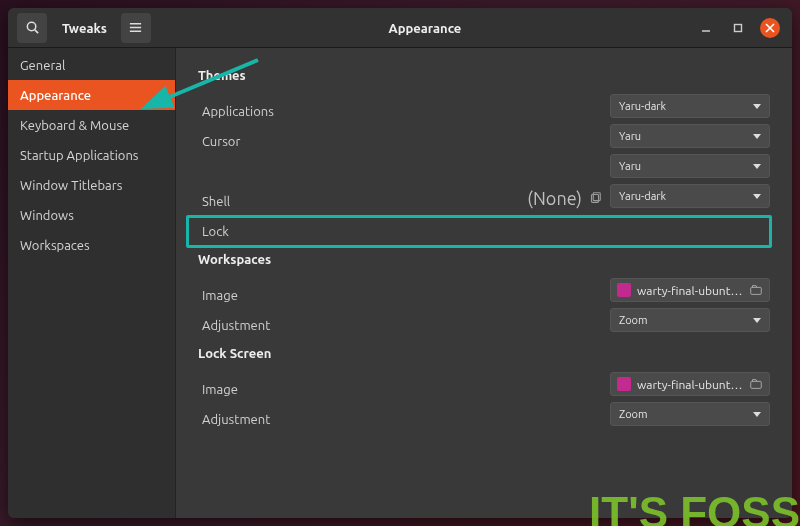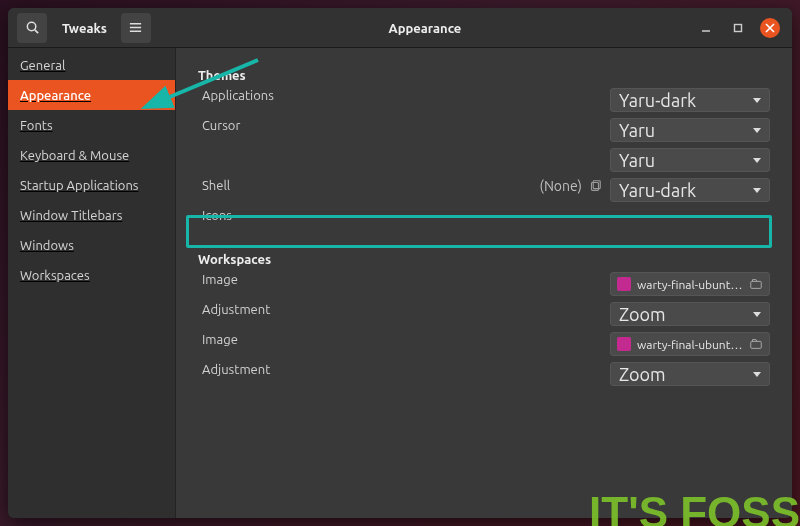--- a/index.html
+++ b/index.html
@@ -46,21 +46,20 @@
   .win-ctrls { display: flex; align-items: center; gap: 12px; margin-right: 6px; }
   .wc { width: 20px; height: 20px; display:flex; align-items:center; justify-content:center; color:#ccc; }
   .wc.close { background:#e95420; border-radius: 50%; color:#fff; }
   .body { flex:1; display:flex; overflow:hidden; }
   .sidebar {
     width: 168px;
     background: #2f2f2f;
     border-right: 1px solid #232323;
     display: flex; flex-direction: column;
     padding-top: 2px;
-    text-decoration: underline;
   }
   .side-item {
     padding: 8px 12px;
     color: #d6d6d6;
     white-space: nowrap;
     cursor: default;
   }
   .side-item.active {
     background: #e95420;
     color: #fff;
@@ -74,38 +73,38 @@
   }
   .section-h {
     font-weight: 700;
     color: #eee;
     font-size: 13px;
     margin: 14px 0 6px;
   }
   .section-h:first-child { margin-top: 6px; }
   .row {
     display: flex;
-    align-items: flex-start;
+    align-items: flex-end;
     height: 30px;
     color: #d0d0d0;
     font-size: 13px;
   }
   .row .label { width: 200px; flex: 0 0 auto; padding-left: 4px;}
-  .row .mid { flex:1; display:flex; justify-content:flex-end; align-items:center; gap:6px; color:#bfbfbf; font-size:14px; padding-right:8px;}
+  .row .mid { flex:1; display:flex; justify-content:flex-end; align-items:center; gap:6px; color:#bfbfbf; font-size:18px; padding-right:8px;}
   .combo {
     width: 160px;
     height: 24px;
     background: #4a4a4a;
     border: 1px solid #555;
     border-radius: 3px;
     display: flex;
     align-items: center;
     padding: 0 8px;
     color: #e6e6e6;
-    font-size: 18px;
+    font-size: 11px;
     position: relative;
   }
   .combo .caret {
     margin-left: auto;
     width: 0; height: 0;
     border-left: 4px solid transparent;
     border-right: 4px solid transparent;
     border-top: 5px solid #ddd;
   }
   .filechip {
@@ -186,21 +185,20 @@
           </svg>
         </div>
     </div>
   </div>
 
   <div class="body">
 
     <div class="sidebar">
       <div class="side-item">General</div>
       <div class="side-item active">Appearance</div>
-      <div class="side-item">Fonts</div>
       <div class="side-item">Keyboard &amp; Mouse</div>
       <div class="side-item">Startup Applications</div>
       <div class="side-item">Window Titlebars</div>
       <div class="side-item">Windows</div>
       <div class="side-item">Workspaces</div>
     </div>
 
     <div class="content">
 
       <div class="section-h">Themes</div>
@@ -240,21 +238,21 @@
               <rect x="6" y="2" width="8" height="9" rx="1" stroke="#bbb" fill="none" stroke-width="1.3"></rect>
             </svg>
         </div>
         <div class="combo">
           <span>Yaru-dark</span>
           <span class="caret"></span>
         </div>
       </div>
 
       <div class="row">
-        <div class="label">Icons</div>
+        <div class="label">Lock</div>
         <div class="mid"></div>
       </div>
 
       <div class="section-h">Workspaces</div>
 
       <div class="row">
         <div class="label">Image</div>
         <div class="mid"></div>
         <div class="filechip">
           <span class="swatch"></span>
@@ -268,20 +266,21 @@
 
       <div class="row">
         <div class="label">Adjustment</div>
         <div class="mid"></div>
         <div class="combo">
           <span>Zoom</span>
           <span class="caret"></span>
         </div>
       </div>
 
+      <div class="section-h">Lock Screen</div>
 
       <div class="row">
         <div class="label">Image</div>
         <div class="mid"></div>
         <div class="filechip">
           <span class="swatch"></span>
           <span class="fname">warty-final-ubuntu.png</span>
           <svg class="open-icn" viewBox="0 0 16 16">
               <rect x="2" y="5" width="12" height="8" rx="1" stroke="#ccc" fill="none"></rect>
               <path d="M4 5V3h4l1 2" stroke="#ccc" fill="none"></path>

